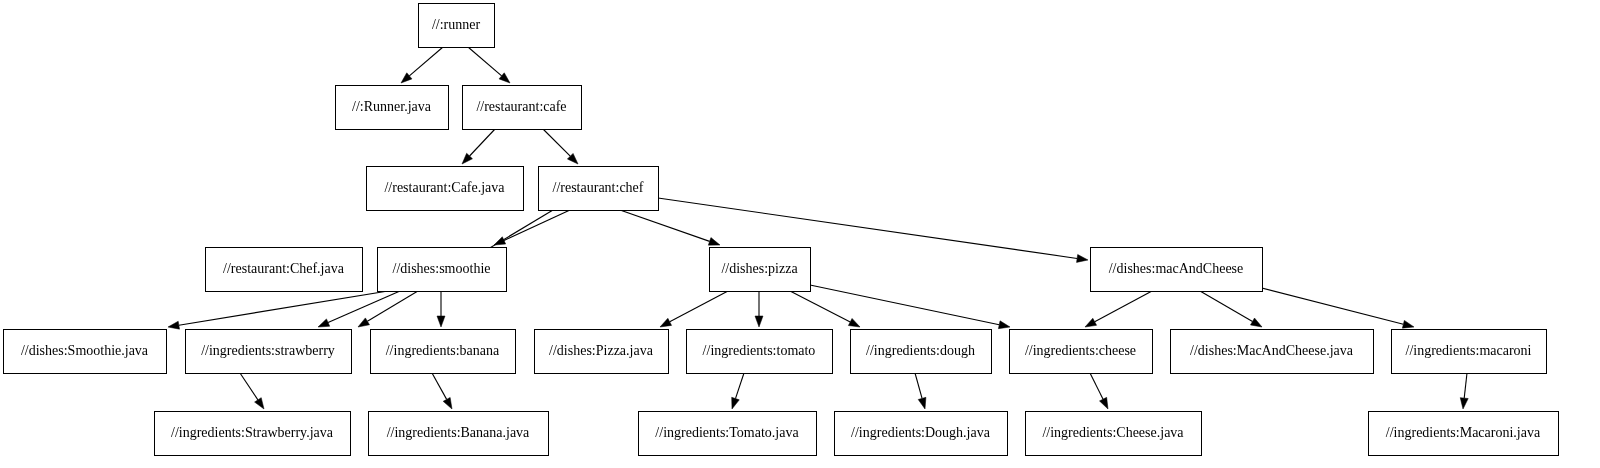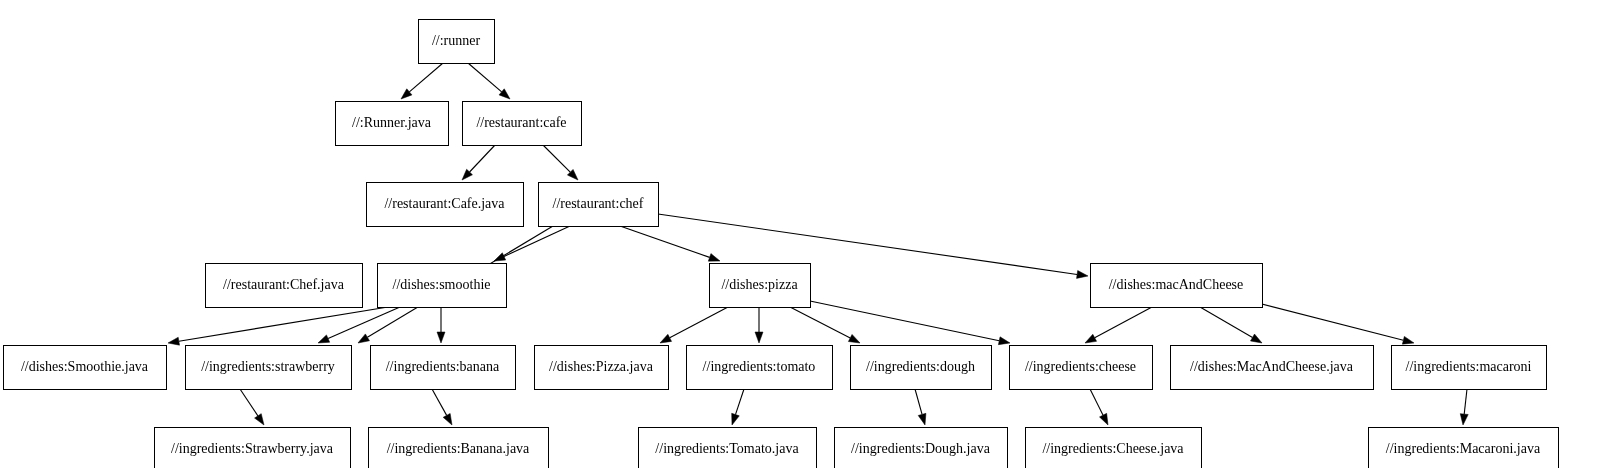--- a/index.html
+++ b/index.html
@@ -11,21 +11,20 @@
   body {
     width: 1600px;
     height: 468px;
     font-family: "Liberation Serif", "DejaVu Serif", serif;
     overflow: hidden;
   }
   #graph-root {
     position: relative;
     width: 1600px;
     height: 328px;
-    margin-top: 16px;
   }
   svg#graph-canvas {
     display: block;
     width: 1600px;
     height: 468px;
   }
   .node-box {
     fill: #ffffff;
     stroke: #000000;
     stroke-width: 1;

